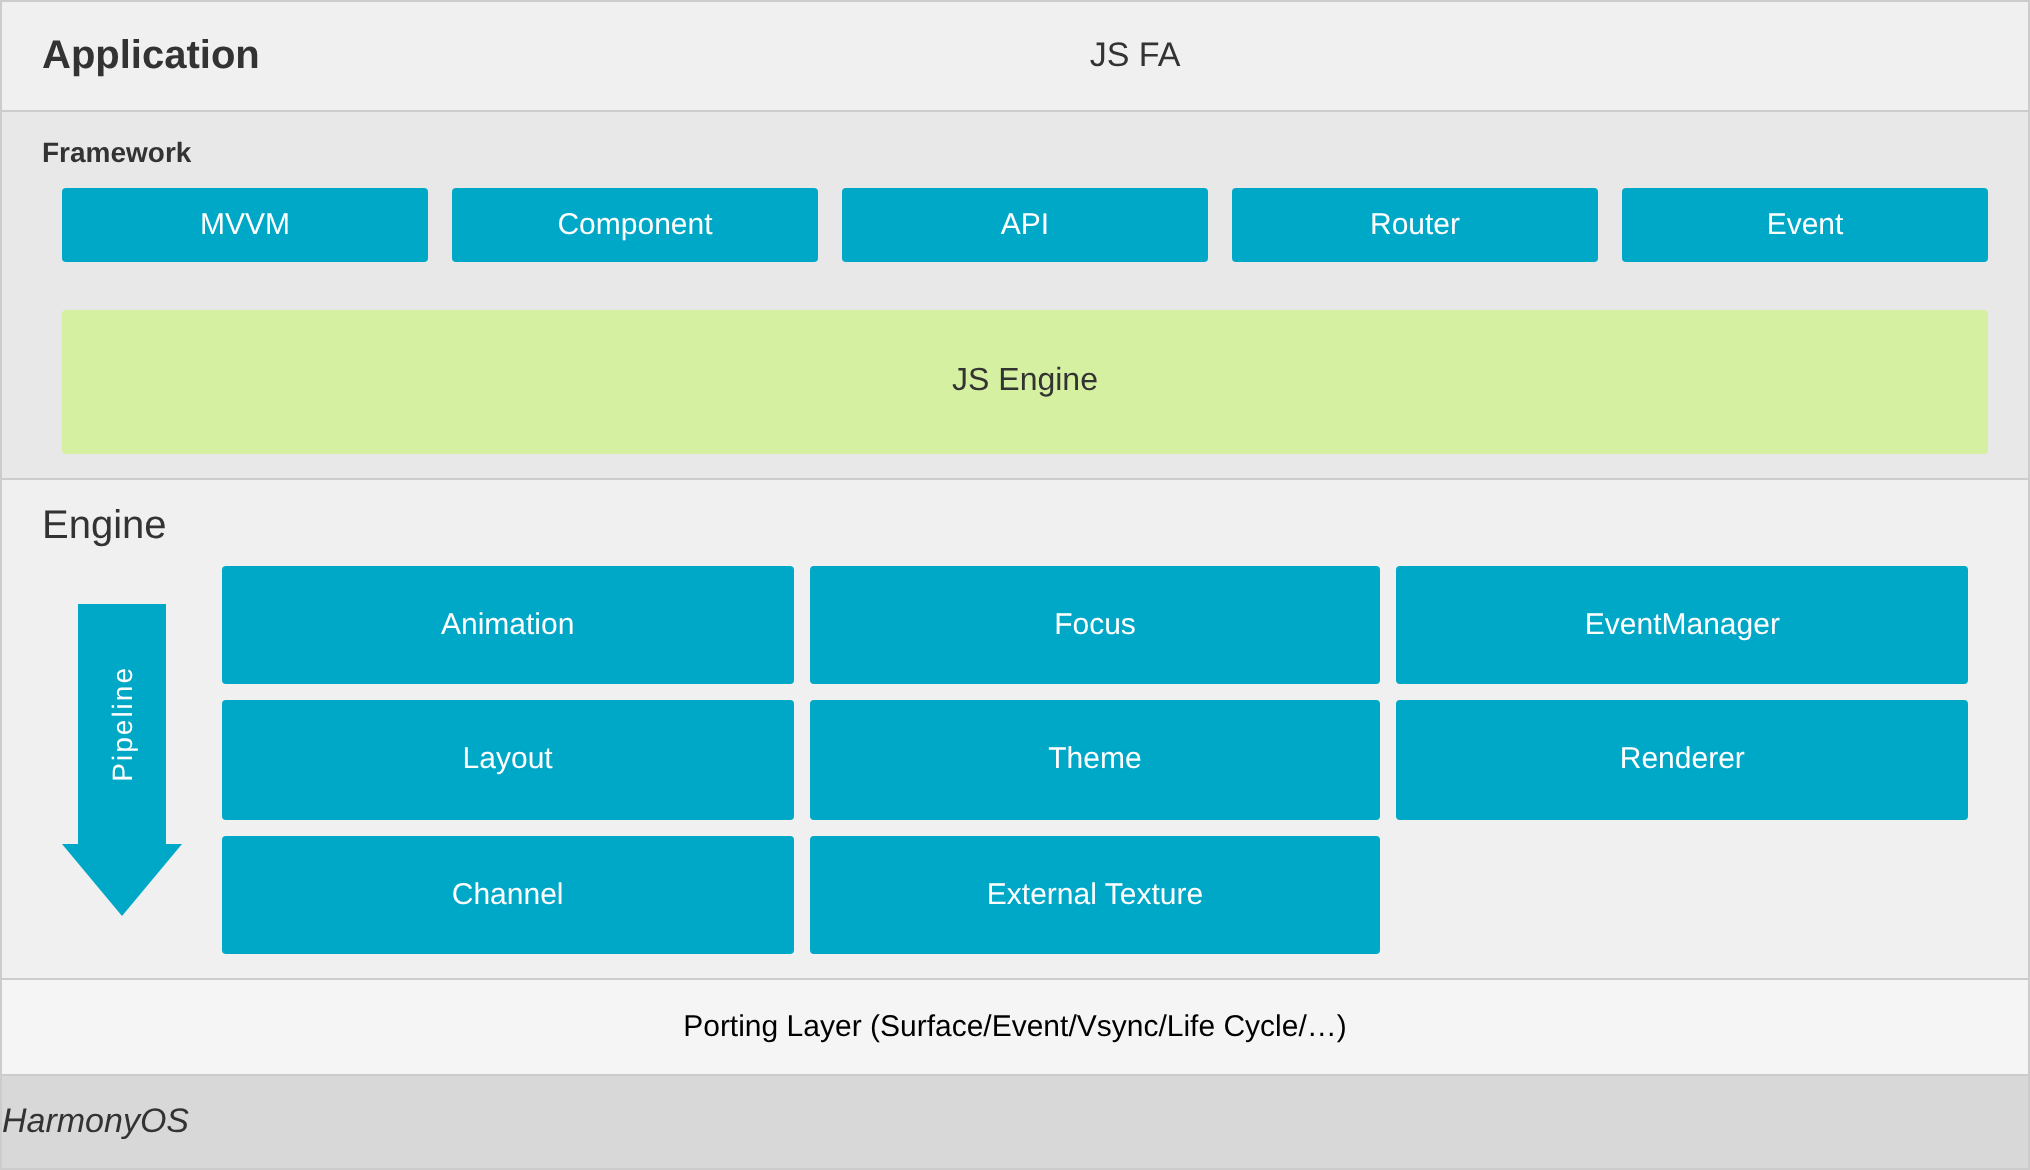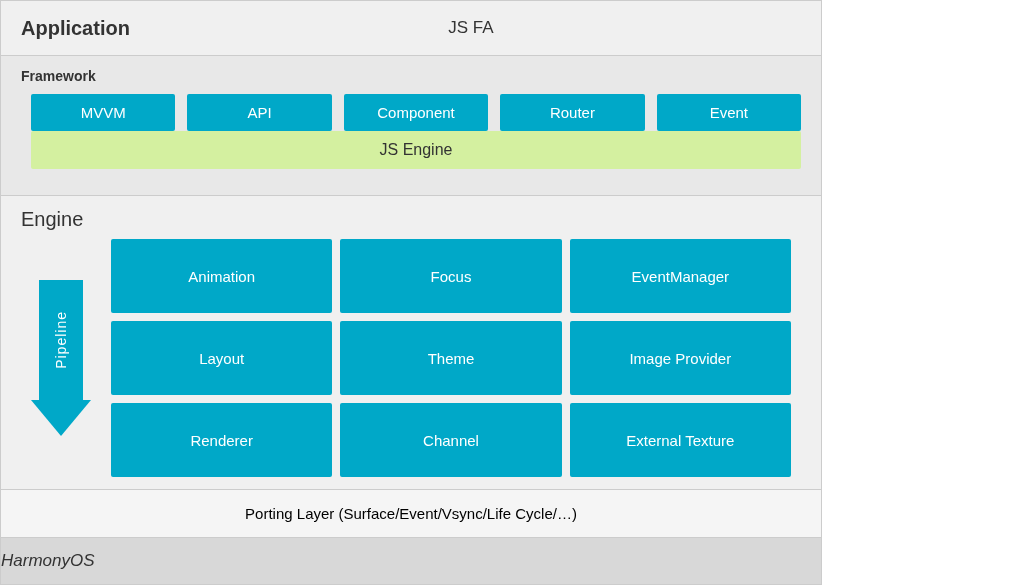--- a/index.html
+++ b/index.html
@@ -5,21 +5,21 @@
     * { box-sizing: border-box; margin: 0; padding: 0; }
     body {
       font-family: Arial, sans-serif;
       background: #fff;
       width: 1015px;
       height: 585px;
       overflow: hidden;
     }
 
     .diagram {
-      width: 822px;
+      width: 1015px;
       height: 585px;
       display: flex;
       flex-direction: column;
       border: 1px solid #ccc;
     }
 
     
     .section-application {
       background: #f0f0f0;
       border-bottom: 1px solid #ccc;
@@ -51,39 +51,39 @@
     .framework-label {
       font-size: 14px;
       font-weight: bold;
       color: #333;
       margin-bottom: 10px;
     }
     .framework-boxes {
       display: flex;
       gap: 12px;
       margin-left: 10px;
-      margin-bottom: 0;
+      margin-bottom: 24px;
     }
     .teal-box {
       background: #00a8c8;
       color: #fff;
       font-size: 15px;
       padding: 10px 0;
       text-align: center;
       border-radius: 2px;
       flex: 1;
       display: flex;
       align-items: center;
       justify-content: center;
     }
     .js-engine-box {
       background: #d4f0a0;
       color: #333;
       font-size: 16px;
-      padding: 10px 0;
+      padding: 27px 0;
       text-align: center;
       border-radius: 2px;
       margin-left: 10px;
       margin-right: 0;
       display: flex;
       align-items: center;
       justify-content: center;
     }
 
     
@@ -182,22 +182,22 @@
 
   <div class="section-application">
     <div class="section-label">Application</div>
     <div class="section-content-center">JS FA</div>
   </div>
 
   <div class="section-framework">
     <div class="framework-label">Framework</div>
     <div class="framework-boxes">
       <div class="teal-box">MVVM</div>
+      <div class="teal-box">Component</div>
       <div class="teal-box">API</div>
-      <div class="teal-box">Component</div>
       <div class="teal-box">Router</div>
       <div class="teal-box">Event</div>
     </div>
     <div class="js-engine-box">JS Engine</div>
   </div>
 
   <div class="section-engine">
     <div class="engine-label">Engine</div>
     <div class="engine-body">
       <div class="pipeline-col">
@@ -207,21 +207,20 @@
           </div>
           <div class="pipeline-arrowhead"></div>
         </div>
       </div>
       <div class="engine-grid">
         <div class="teal-box">Animation</div>
         <div class="teal-box">Focus</div>
         <div class="teal-box">EventManager</div>
         <div class="teal-box">Layout</div>
         <div class="teal-box">Theme</div>
-        <div class="teal-box">Image Provider</div>
         <div class="teal-box">Renderer</div>
         <div class="teal-box">Channel</div>
         <div class="teal-box">External Texture</div>
       </div>
     </div>
   </div>
 
   <div class="section-porting">
     <span>Porting Layer (Surface/Event/Vsync/Life Cycle/…)</span>
   </div>

